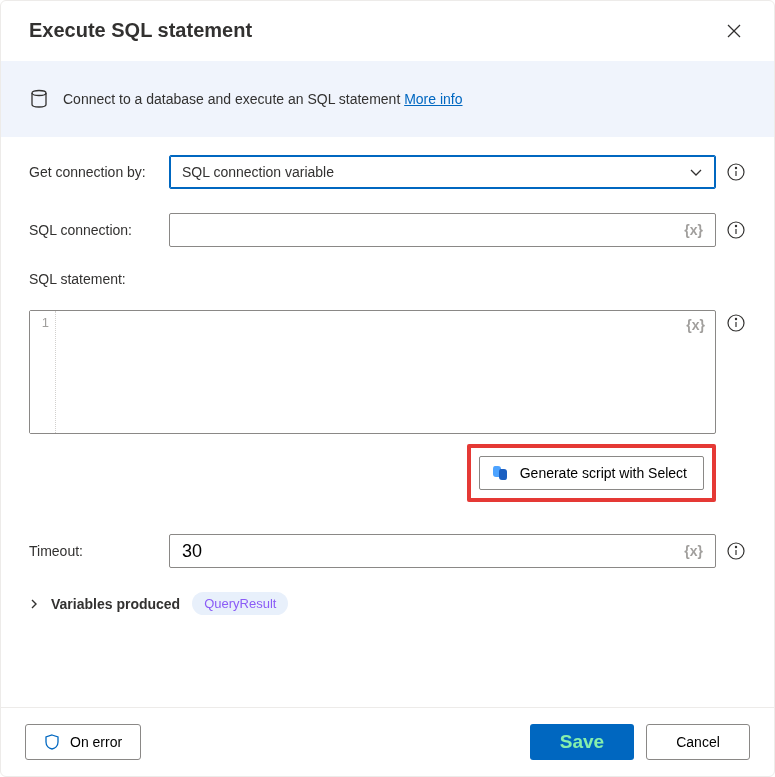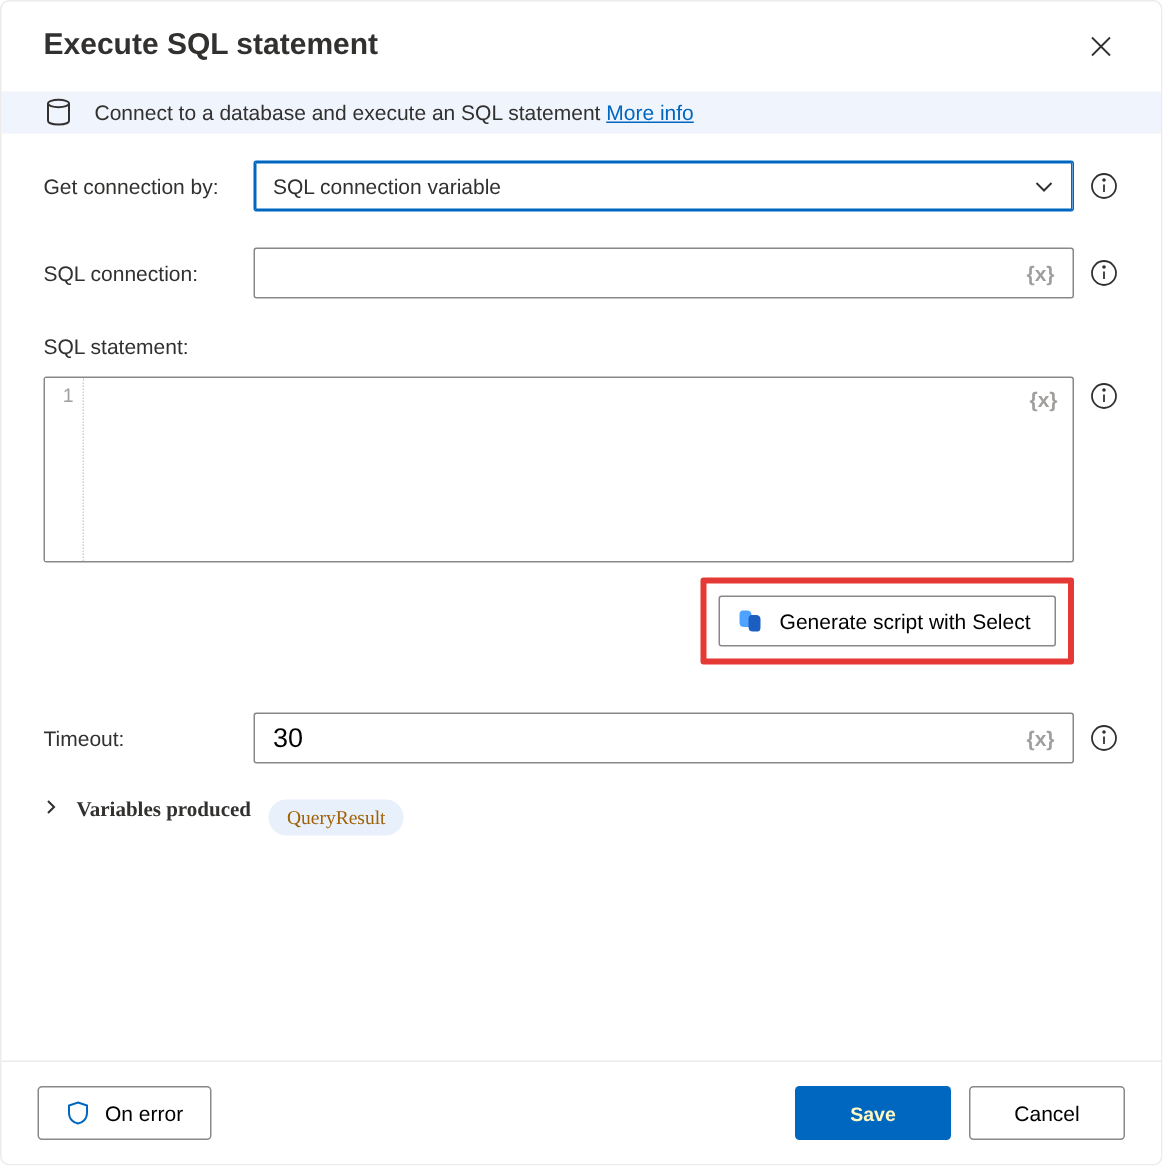--- a/index.html
+++ b/index.html
@@ -29,21 +29,21 @@
     }
     .header h1 { font-size: 20px; font-weight: 600; }
     .close-btn {
       width: 24px; height: 24px;
       display: flex; align-items: center; justify-content: center;
       cursor: pointer;
       background: none; border: none;
     }
     .info-banner {
       background: #f0f4fc;
-      padding: 4px 28px;
+      padding: 28px 28px;
       display: flex;
       align-items: center;
       gap: 14px;
     }
     .db-icon { width: 20px; height: 20px; flex-shrink: 0; }
     .info-text { font-size: 14px; color: #323130; }
     .info-link { color: #0067c0; text-decoration: underline; cursor: pointer; }
     .content {
       padding: 18px 28px 0 28px;
       flex: 1;
@@ -95,21 +95,21 @@
     .input-value {
       flex: 1;
       border: none;
       outline: none;
       font-size: 18px;
       font-family: inherit;
       background: transparent;
     }
     .var-icon { color: #a19f9d; font-size: 14px; font-weight: 600; }
     .sql-block { margin-bottom: 10px; }
-    .sql-label { font-size: 14px; margin-bottom: 12px; display: block; width: 140px; }
+    .sql-label { font-size: 14px; margin-bottom: 23px; display: block; width: 140px; }
     .sql-editor {
       border: 1px solid #8a8886;
       border-radius: 2px;
       height: 124px;
       display: flex;
       position: relative;
     }
     .gutter {
       width: 26px;
       border-right: 1px dotted #d2d0ce;
@@ -155,29 +155,29 @@
       display: flex;
       align-items: center;
       gap: 10px;
       cursor: pointer;
       font-size: 14px;
       font-family: inherit;
     }
     .copilot-logo { width: 20px; height: 20px; position: relative; }
     .vars-row {
       display: flex;
+      align-items: center;
       gap: 12px;
       margin-bottom: 20px;
-      font-family: Liberation Serif, serif;
     }
     .chevron-right-small { width: 10px; height: 10px; }
     .vars-label { font-weight: 600; font-size: 14px; }
     .var-chip {
       background: #e8f0fb;
-      color: #a16207;
+      color: #8b5cf6;
       padding: 4px 12px;
       border-radius: 12px;
       font-size: 13px;
     }
     .footer {
       border-top: 1px solid #edebe9;
       padding: 16px 24px;
       display: flex;
       align-items: center;
       justify-content: space-between;
@@ -195,24 +195,24 @@
       font-size: 14px;
       font-family: inherit;
     }
     .footer-right { display: flex; gap: 12px; }
     .primary-btn {
       height: 36px;
       min-width: 104px;
       border: none;
       border-radius: 3px;
       background: #0067c0;
-      color: #fef9c3;
+      color: #86efac;
       font-weight: 600;
       cursor: pointer;
-      font-size: 13px;
+      font-size: 19px;
       font-family: inherit;
     }
     .secondary-btn {
       height: 36px;
       min-width: 104px;
       border: 1px solid #8a8886;
       border-radius: 3px;
       background: #fff;
       cursor: pointer;
       font-size: 14px;

